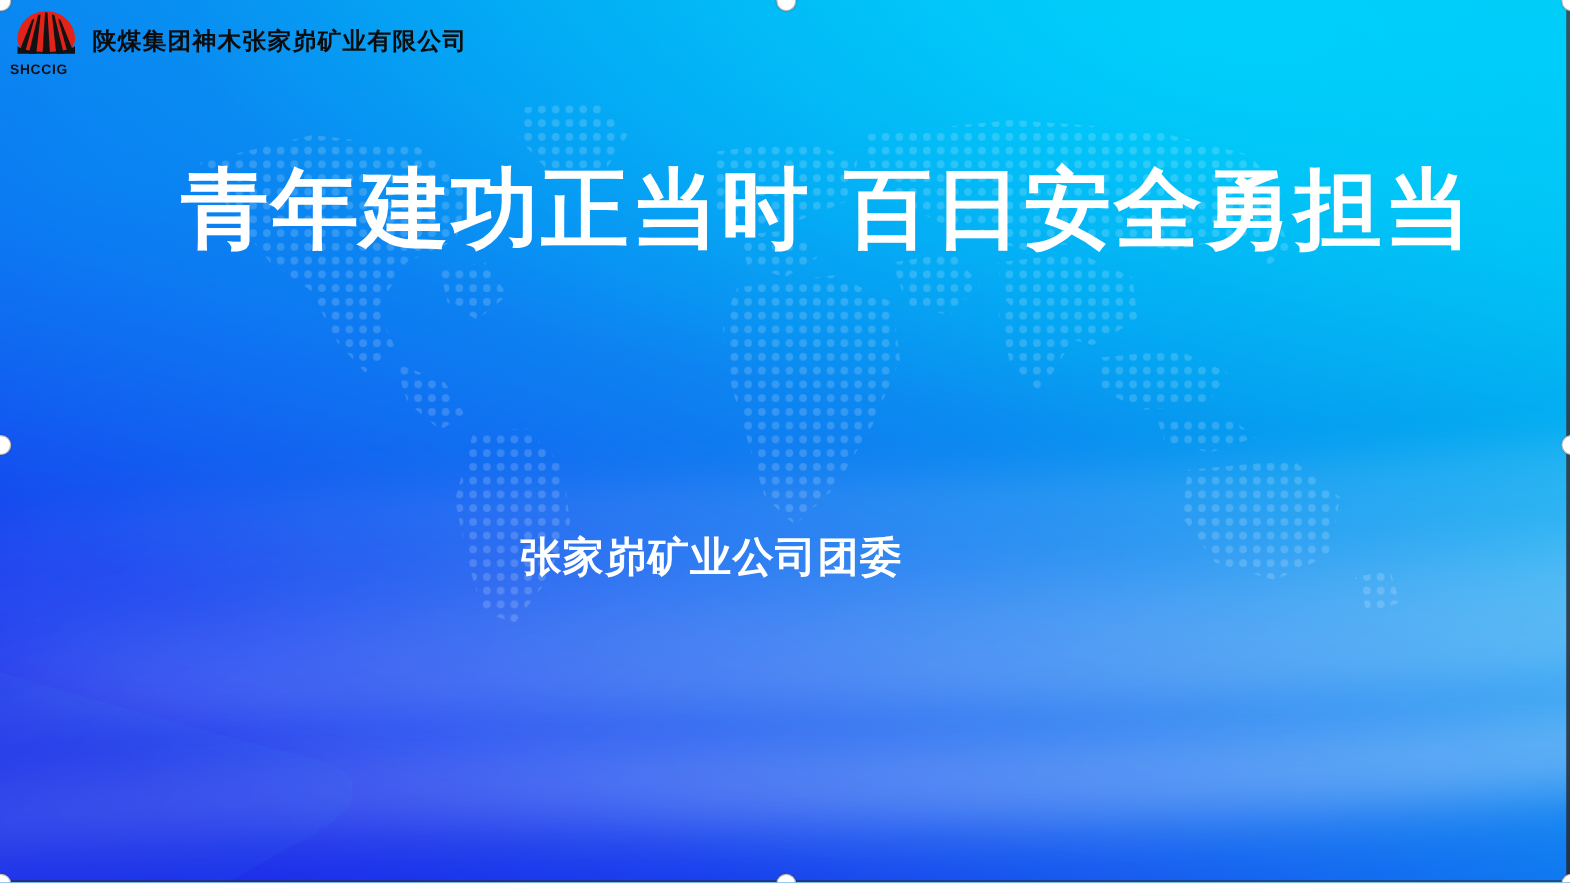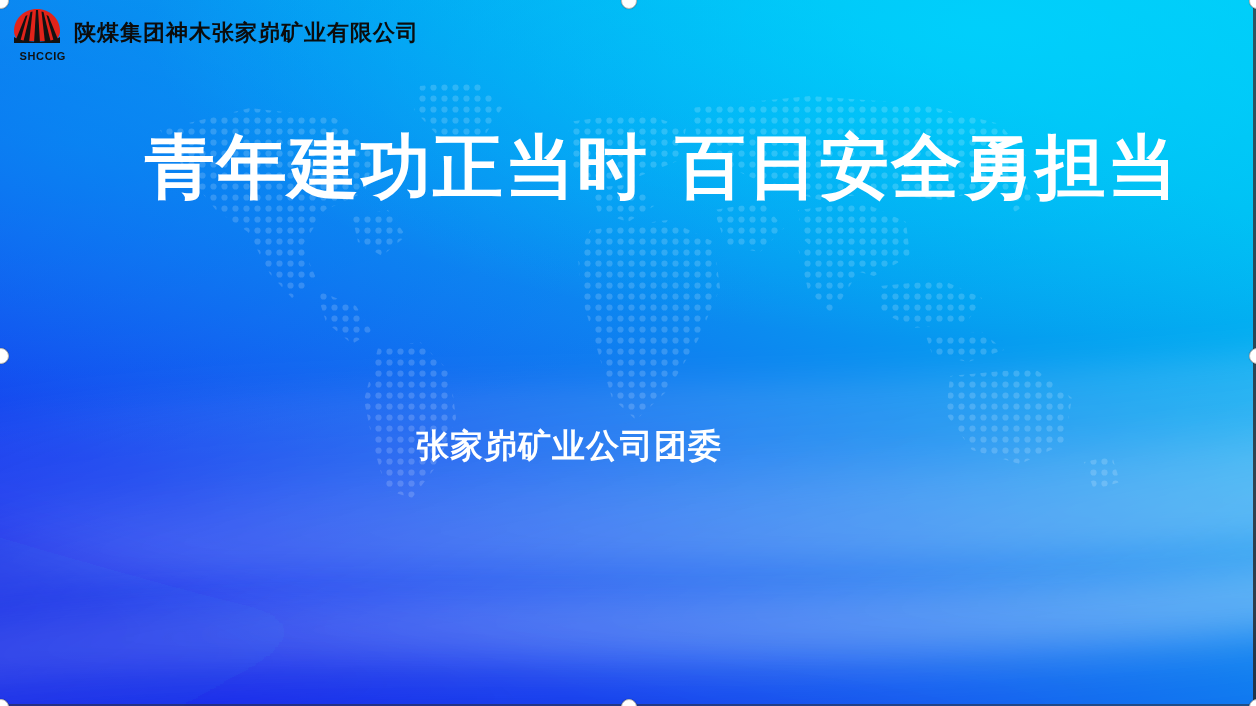--- a/index.html
+++ b/index.html
@@ -88,32 +88,32 @@
     position: relative;
     flex: 0 0 auto;
     margin-right: 8px;
   }
   .logo-mark { position:absolute; left:2px; top:2px; width:54px; height:44px; }
   .logo-mark svg { display:block; width:100%; height:100%; }
   .logo-word {
     position: absolute;
     left: 0; top: 46px;
     width: 58px;
-    text-align: right;
+    text-align: left;
     font-family: "Liberation Sans", sans-serif;
     font-weight: 700;
     font-size: 11px;
     letter-spacing: 0.6px;
     color: #111111;
     line-height: 12px;
   }
   .company-name {
     font-family: "DejaVu Sans", "Liberation Sans", sans-serif;
     font-weight: 700;
-    font-size: 22px;
+    font-size: 19px;
     letter-spacing: 1px;
     color: #0c0c0c;
     white-space: nowrap;
     line-height: 1;
     margin-top: -6px;
   }
 
   
   .title-block {
     position: absolute;

